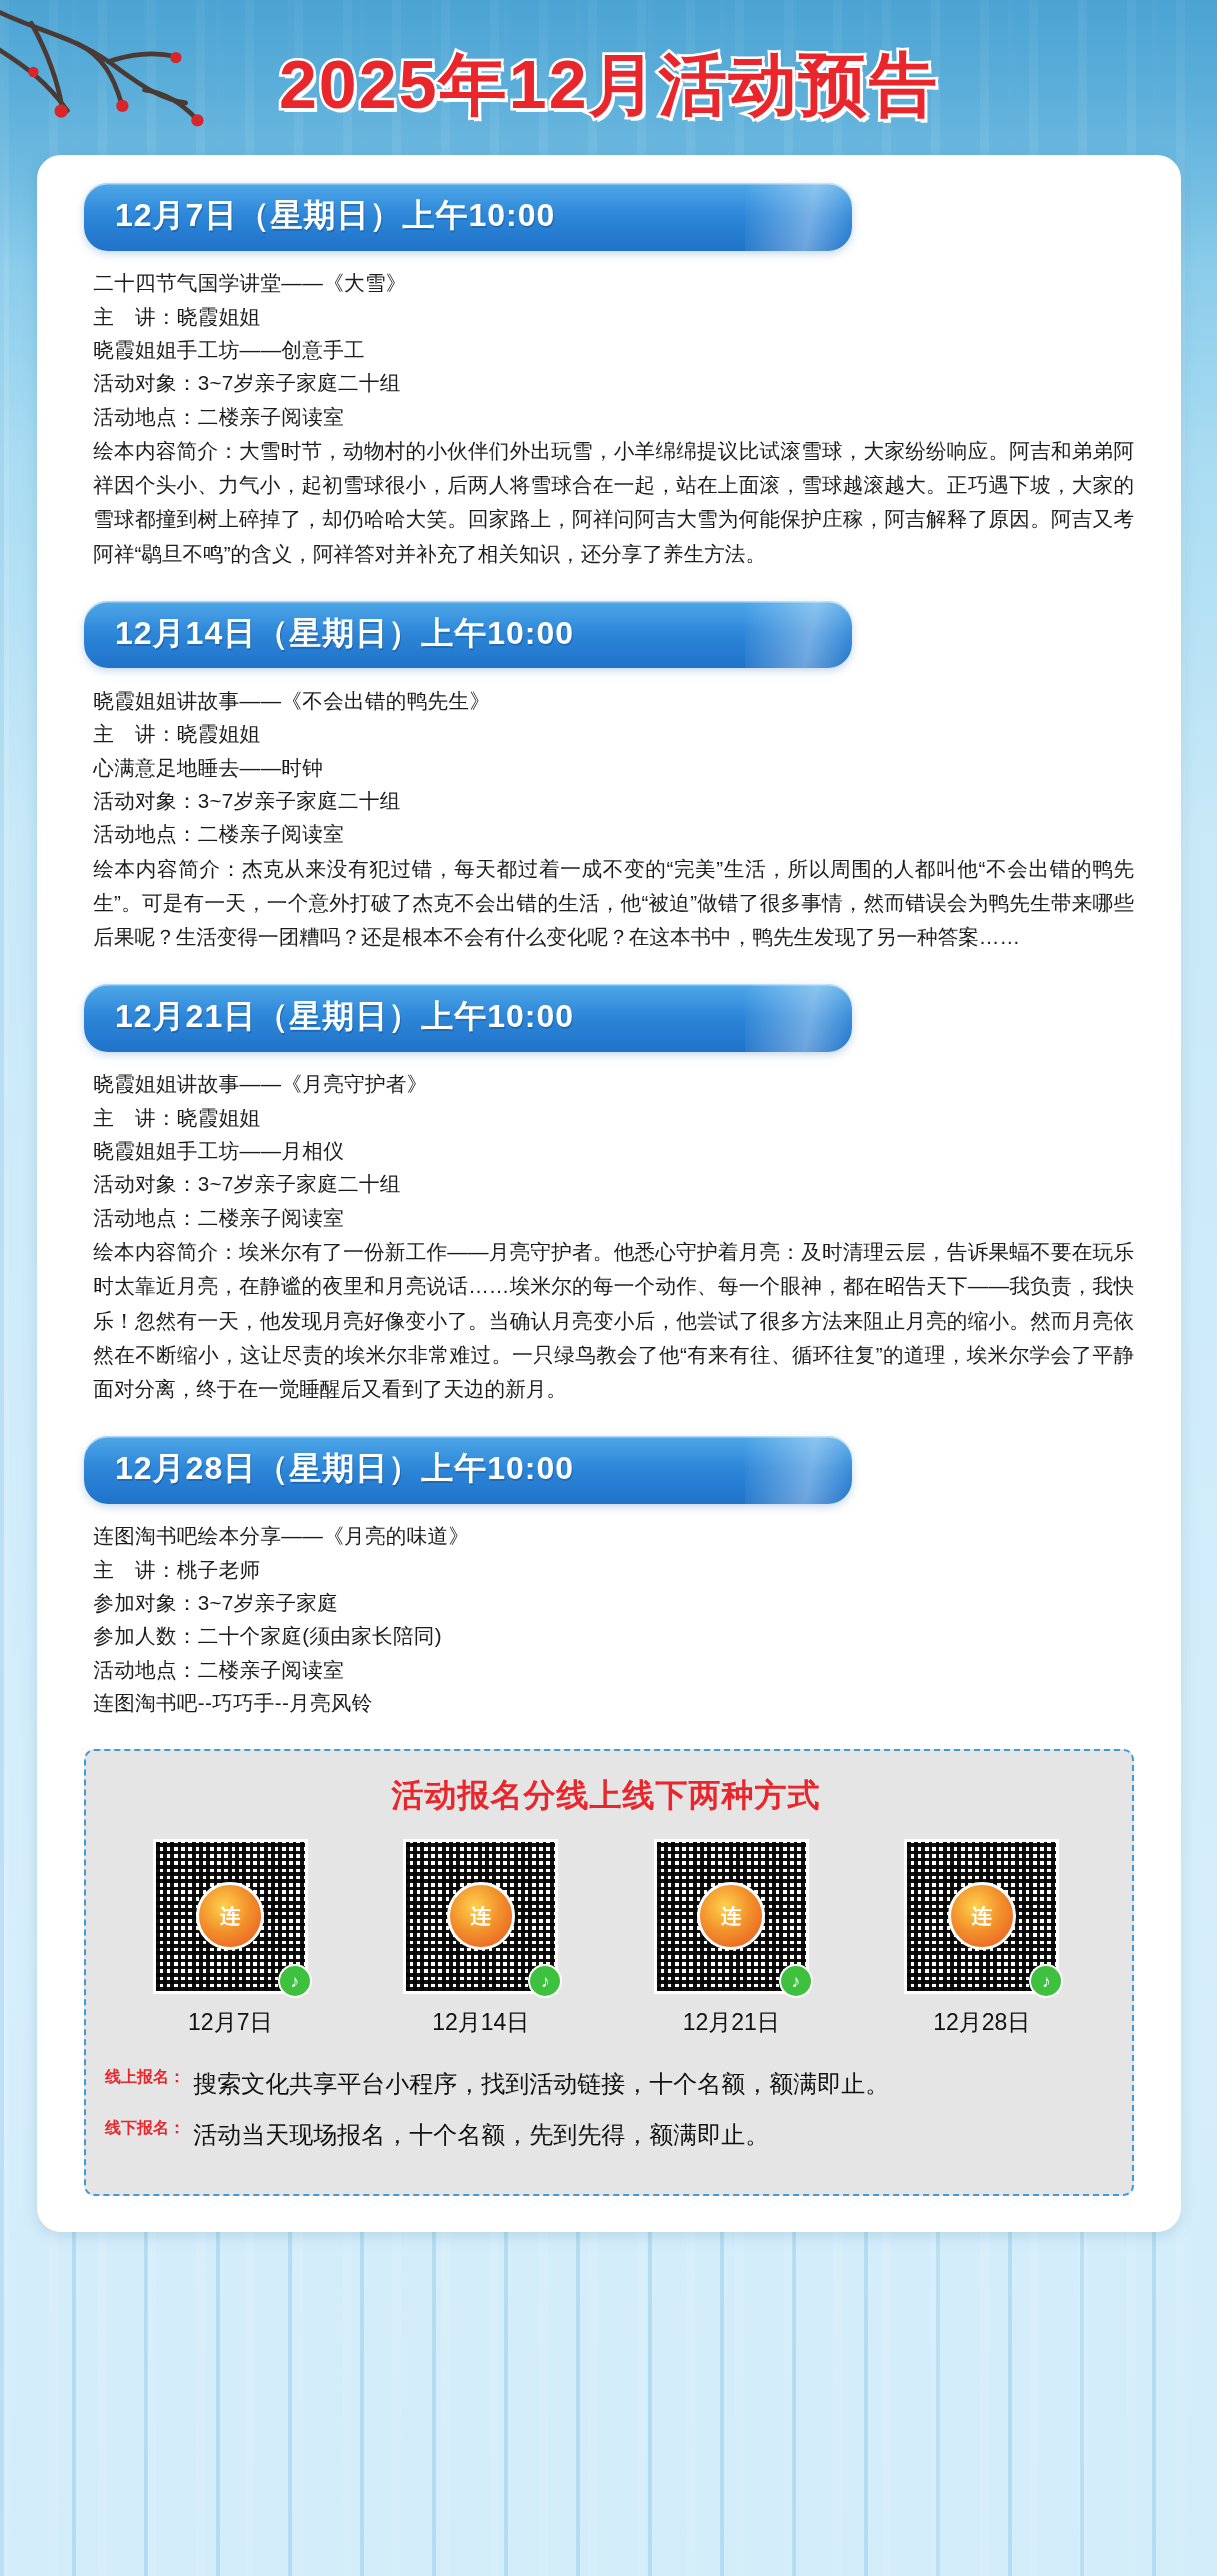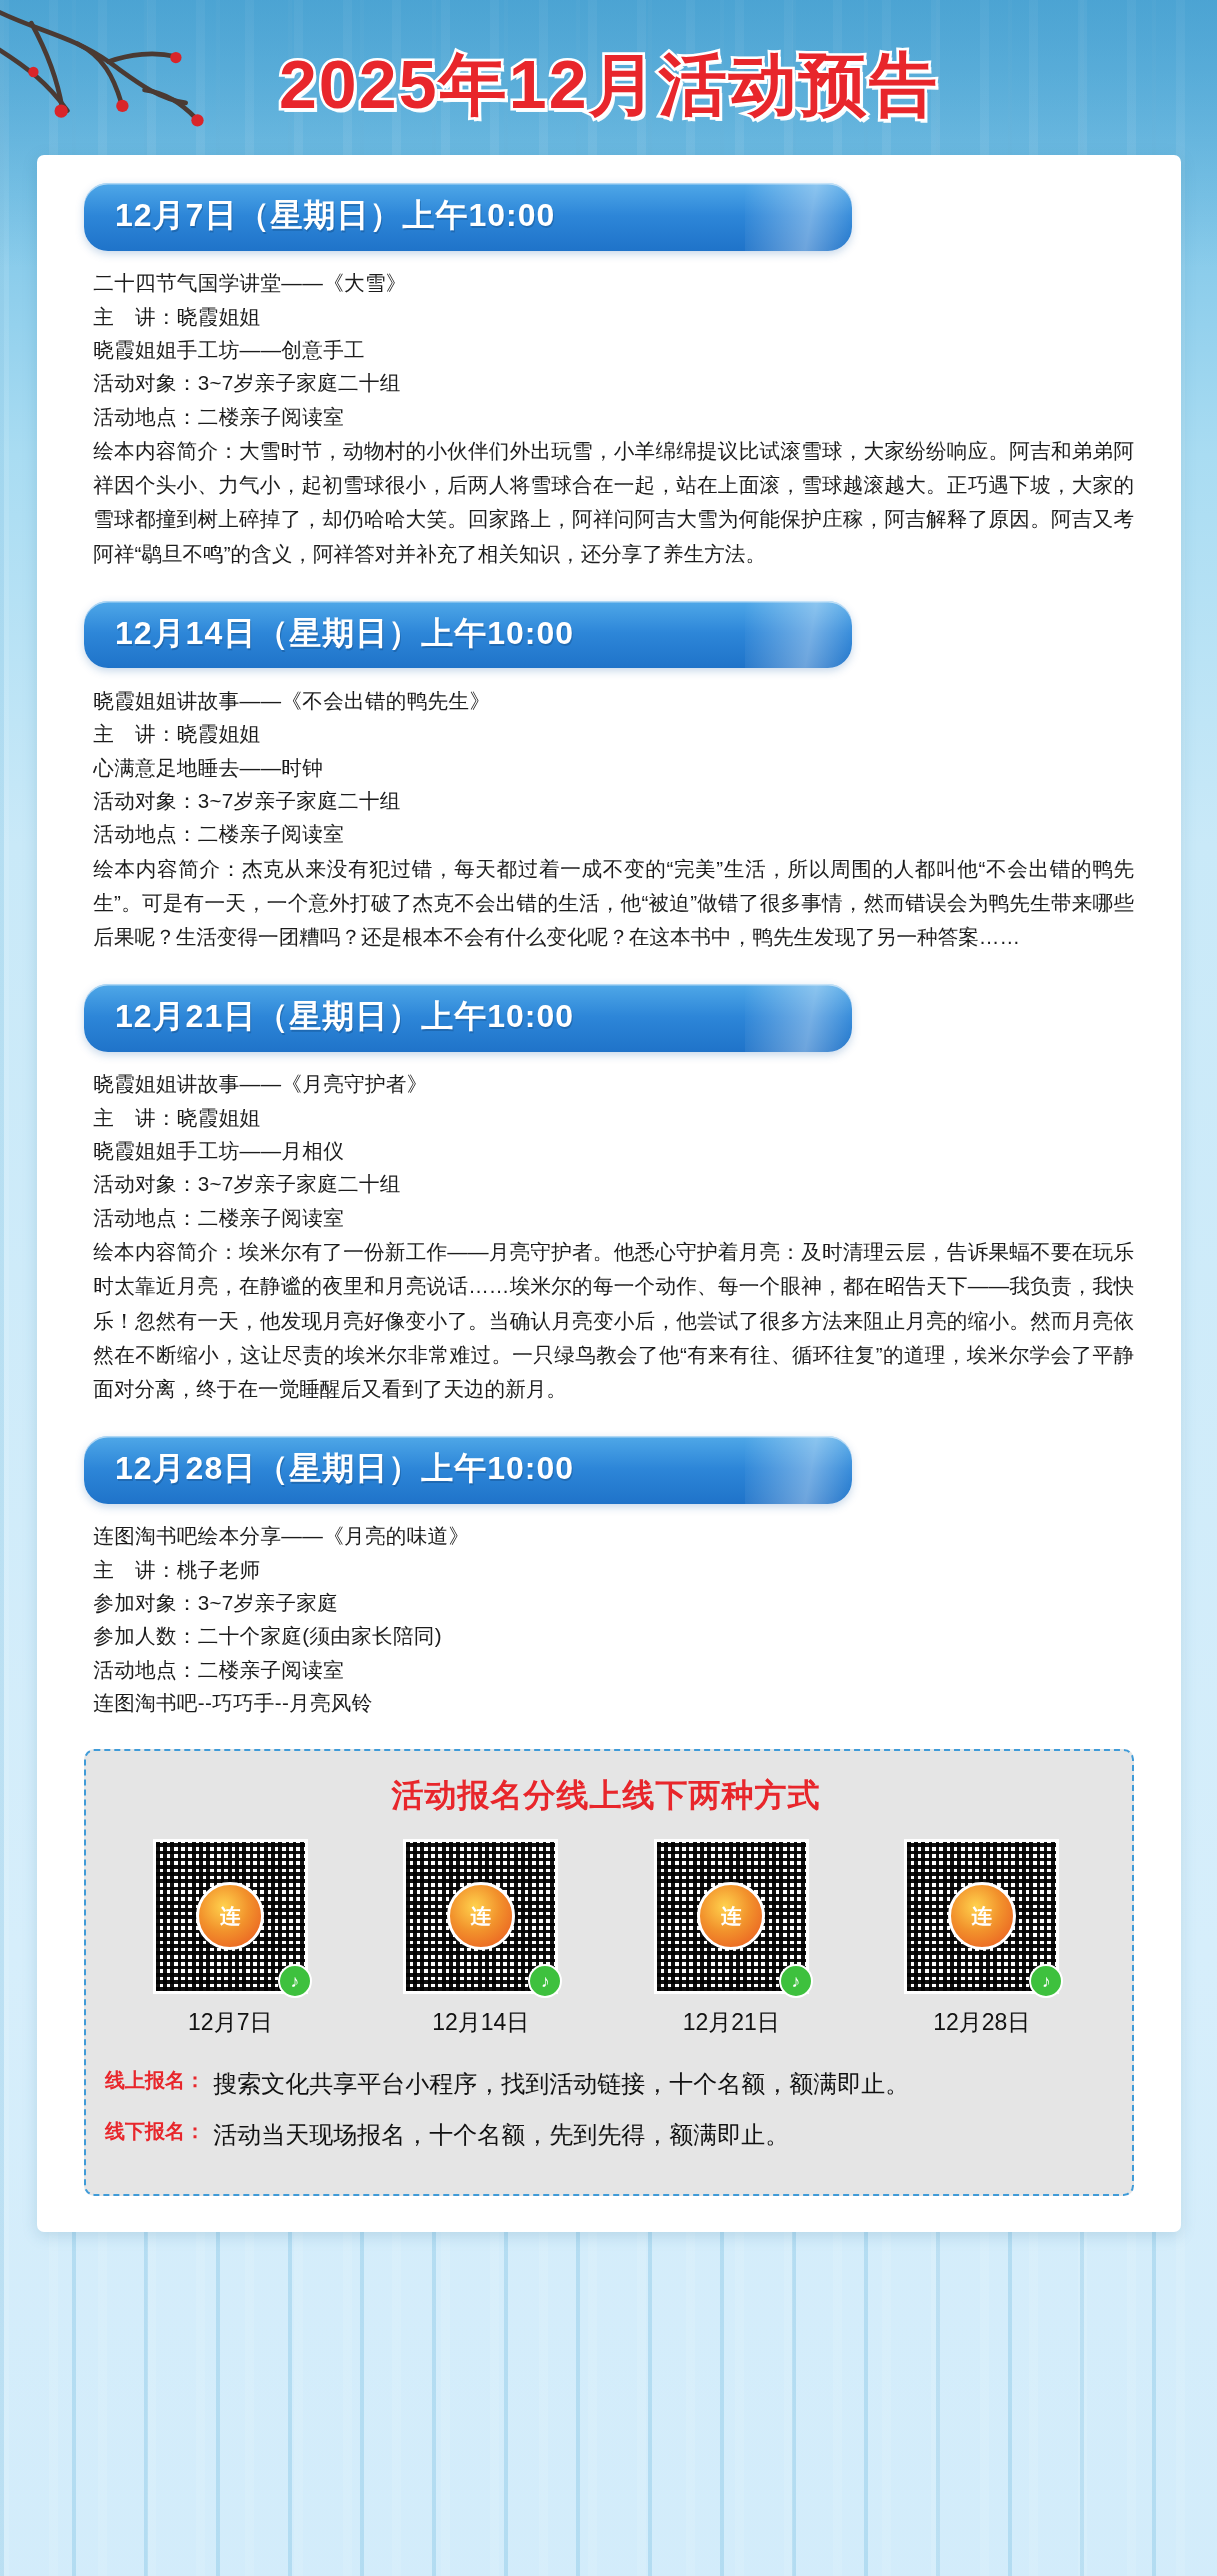--- a/index.html
+++ b/index.html
@@ -55,21 +55,21 @@
       0 0 0 #fff,
       3.1px 4.1px 0 rgba(255,255,255,0.95);
   }
 
   
   .card {
     position: relative;
     margin: 0 auto;
     width: 1144px;
     background: #ffffff;
-    border-radius: 7px;
+    border-radius: 24px;
     padding: 28px 0 36px 0;
     box-shadow: 0 3.1px 14.4px rgba(40,110,150,0.18);
   }
 
   .section { padding: 0 47px; margin-bottom: 30px; }
 
   .date-banner {
     position: relative;
     display: inline-block;
     min-width: 768px;
@@ -153,21 +153,21 @@
     background: #3ec13e; border: 2.6px solid #fff;
     display:flex; align-items:center; justify-content:center;
     color:#fff; font-size: 17.5px; font-weight:bold;
   }
   .qr-label { margin-top: 13.4px; font-size: 23px; color: #111; }
 
   .howto { margin-top: 27px; }
   .howto-row { display: flex; align-items: flex-start; margin-bottom: 13.4px; }
   .howto-key {
     flex: 0 0 auto;
-    font-size: 20px; font-weight: bold; color: #e8262b;
+    font-size: 16px; font-weight: bold; color: #e8262b;
     white-space: nowrap;
     margin-right: 8.2px;
     line-height: 1.55;
   }
   .howto-val { font-size: 24px; color: #111; line-height: 1.55; text-align: justify; }
 
   .footer-space { height: 57px; }
 </style>
 </head>
 <body>

